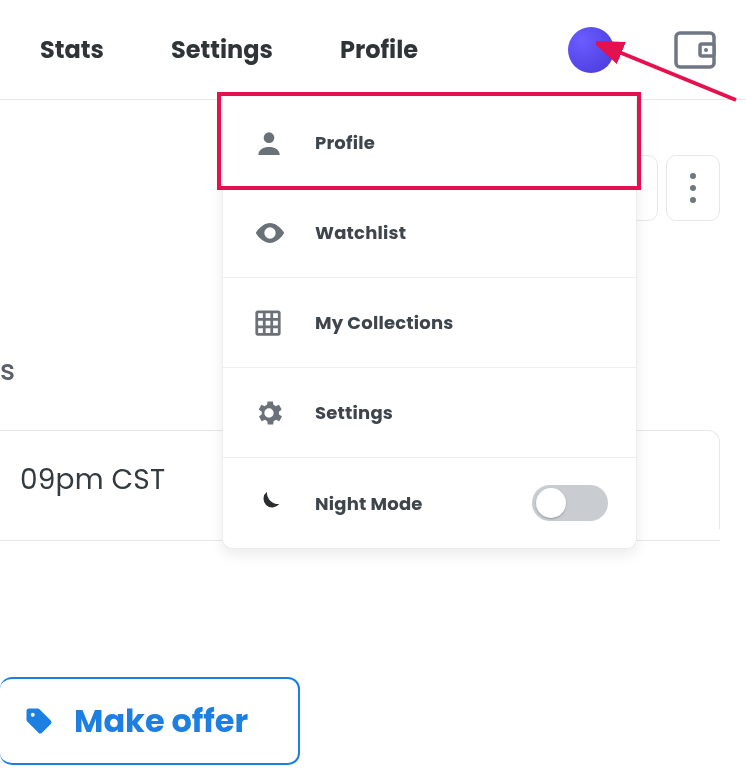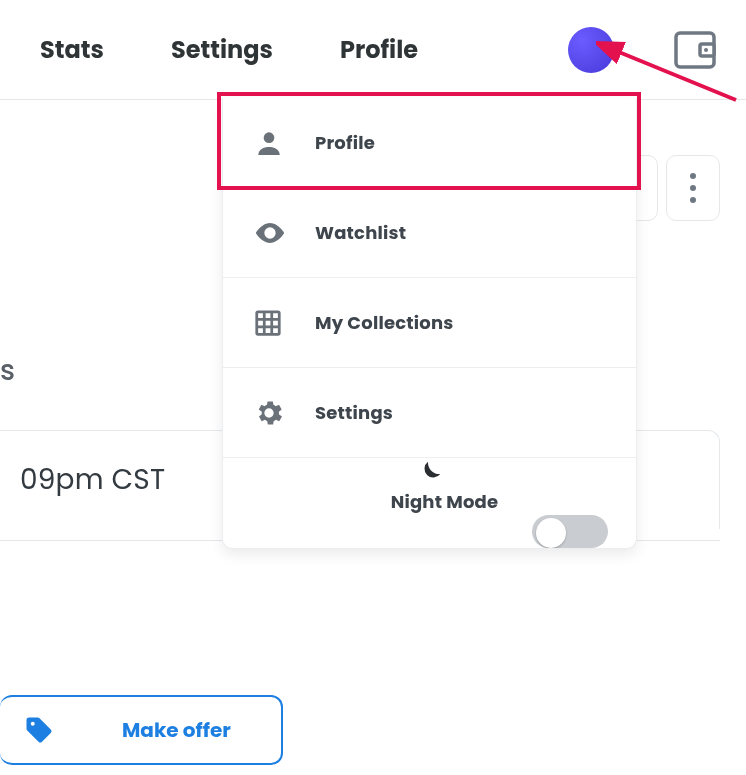--- a/index.html
+++ b/index.html
@@ -110,23 +110,22 @@
     border-left: none;
     padding: 18px 50px 18px 24px;
     display: flex;
     align-items: center;
     gap: 20px;
     color: #1c7fe1;
     background:#fff;
   }
   .offer-box .tag svg { display:block; }
   .offer-box .label {
-    font-size: 20px;
+    font-size: 32px;
     font-weight: 700;
-    margin-left: 48px;
   }
 
   
   .dropdown {
     position: absolute;
     top: 98px;
     left: 222px;
     width: 415px;
     background: #fff;
     border: 1px solid #ecedef;
@@ -138,21 +137,21 @@
   }
   .menu-item {
     display: flex;
     align-items: center;
     height: 90px;
     border-bottom: 1px solid #eceeef;
     padding: 0 0 0 30px;
     cursor: pointer;
     color: #3e454c;
   }
-  .menu-item:last-child { border-bottom: none; flex-direction: column; }
+  .menu-item:last-child { border-bottom: none; }
   .menu-icon {
     width: 62px;
     color: #6a7178;
     display:flex;
     align-items:center;
   }
   .menu-icon svg { display:block; }
   .menu-label {
     font-size: 18px;
     font-weight: 700;

